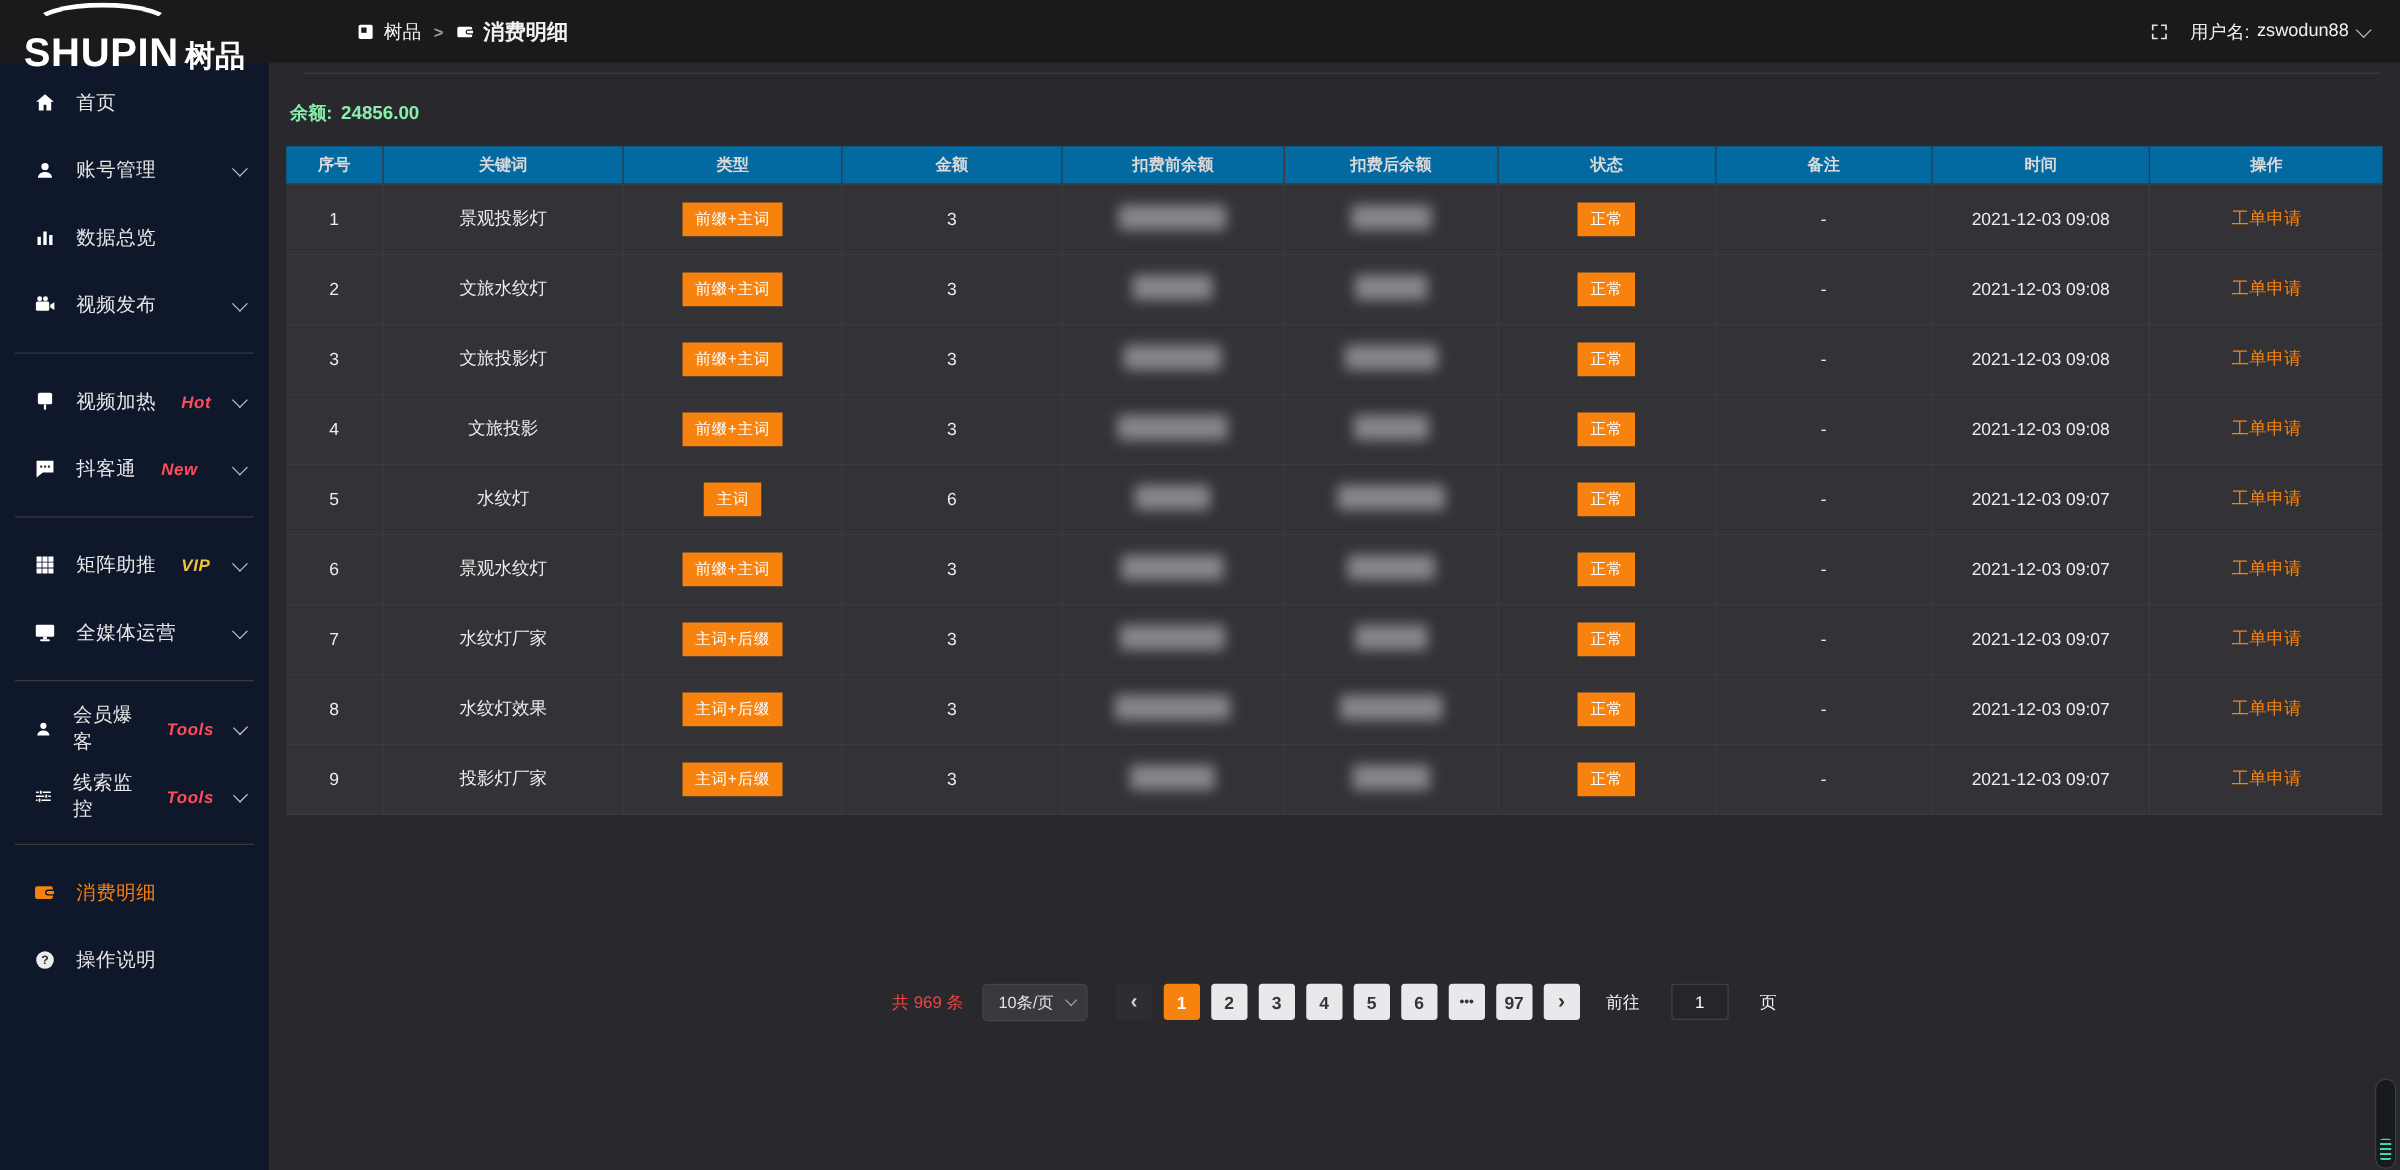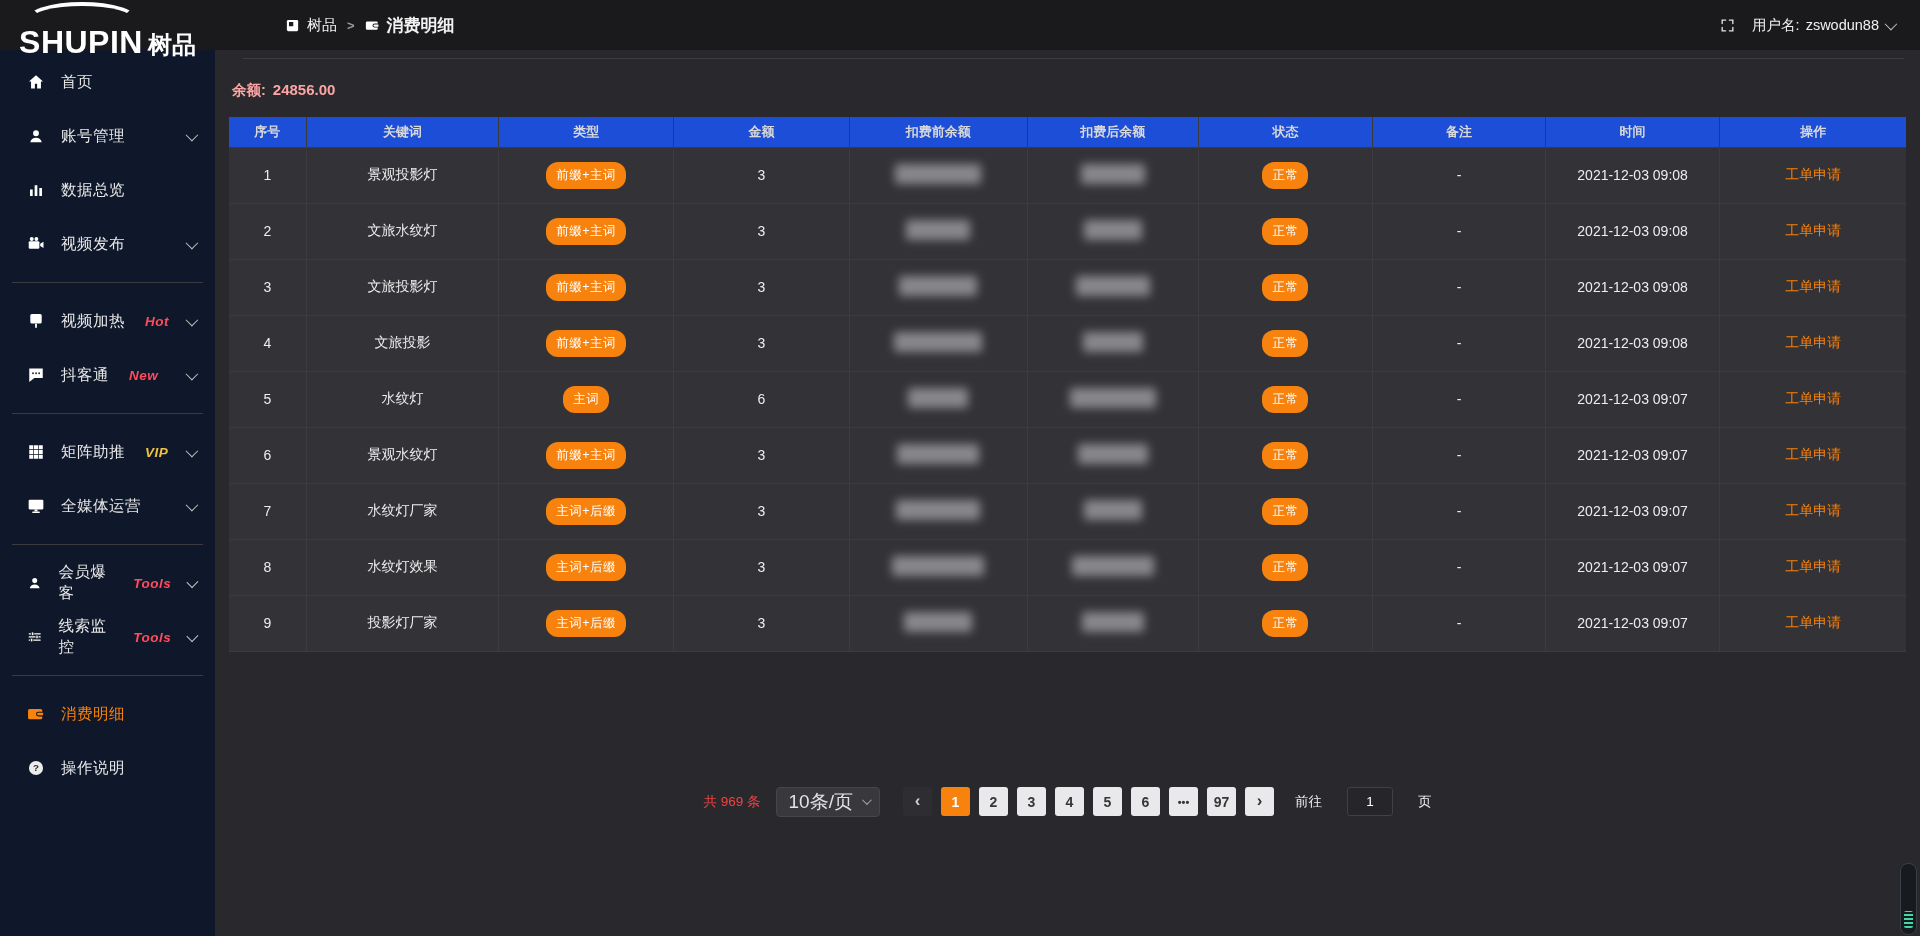--- a/index.html
+++ b/index.html
@@ -35,37 +35,37 @@
   .side-item { height:54px; display:flex; align-items:center; padding:0 20px 0 27px; gap:16px; font-size:15.5px; color:#e8e8e8; cursor:pointer; }
   .side-item .lbl { letter-spacing:.5px; }
   .side-item .side-chev { margin-left:auto; }
   .side-item.active { color:#f7820d; }
   .side-item.active .icn { color:#f7820d; }
   .side-tag { font-style:italic; font-weight:bold; font-size:13.5px; margin-left:4px; letter-spacing:.5px; }
   .side-divider { height:1px; background:#3a3a3f; margin:11px 12px; }
 
   .main { flex:1; display:flex; flex-direction:column; padding:0 14px; min-width:0; }
   .main::before { content:""; display:block; height:1px; background:#3c3c41; margin:8px 2px 0 14px; }
-  .balance { margin:22px 0 0 3px; font-size:14.5px; font-weight:bold; color:#fca5a5; }
+  .balance { margin:22px 0 0 3px; font-size:14.5px; font-weight:bold; color:#86efac; }
   .balance .val { margin-left:7px; font-size:15px; }
 
   
   table { width:100%; margin-top:17px; border-collapse:collapse; table-layout:fixed; }
-  th { height:30px; background:#1d4ed8; font-size:13px; font-weight:bold; color:#d9d9d9; border-right:1px solid #38383d; border-bottom:1px solid #3b3b40; }
+  th { height:30px; background:#0369a1; font-size:13px; font-weight:bold; color:#d9d9d9; border-right:1px solid #38383d; border-bottom:1px solid #3b3b40; }
   th:last-child { border-right:none; }
   td { height:56px; background:#323237; text-align:center; vertical-align:middle; font-size:14px; color:#ededed; border-right:1px solid #3b3b40; border-bottom:1px solid #3b3b40; }
   td:last-child { border-right:none; }
-  .badge { display:inline-block; background:#f7820d; color:#fff; font-size:12.5px; padding:5px 10px; border-radius:12px; letter-spacing:.5px; }
+  .badge { display:inline-block; background:#f7820d; color:#fff; font-size:12.5px; padding:5px 10px; border-radius:0; letter-spacing:.5px; }
   .blurbox { display:inline-block; height:20px; background:#97979b; border-radius:2px; filter:blur(5px); opacity:.85; }
   .action-link { color:#f7820d; font-size:14px; cursor:pointer; }
 
   
   .pagination { margin-top:135px; display:flex; align-items:center; justify-content:center; gap:9px; }
   .pg-total { font-size:13.5px; color:#ef4444; margin-right:6px; }
-  .pg-size { background:#38383d; border:1px solid #45454a; border-radius:4px; height:30px; padding:0 10px 0 12px; display:flex; align-items:center; gap:9px; font-size:19px; color:#e2e2e2; cursor:pointer; margin-right:14px; }
+  .pg-size { background:#38383d; border:1px solid #45454a; border-radius:4px; height:30px; padding:0 10px 0 12px; display:flex; align-items:center; gap:9px; font-size:13px; color:#e2e2e2; cursor:pointer; margin-right:14px; }
   .pg-size .chev { width:7px; height:7px; border-color:#a8a8a8; }
   .pg-btn { min-width:29px; height:29px; border:none; border-radius:3px; font-size:14px; display:flex; align-items:center; justify-content:center; cursor:pointer; font-family:inherit; padding:0 6px; }
   .pg-dark { background:#2d2d32; color:#cfcfcf; }
   .pg-light { background:#e9e9eb; color:#35353a; font-weight:bold; }
   .pg-page.active { background:#f7820d; color:#fff; }
   .pg-arrow { font-size:17px; font-weight:bold; padding-bottom:2px; }
   .pg-goto { margin-left:12px; font-size:13.5px; color:#f0f0f0; display:flex; align-items:center; gap:25px; }
   .pg-input { width:46px; height:29px; background:#26262a; border:1px solid #404045; border-radius:3px; color:#fff; font-size:13.5px; text-align:center; font-family:inherit; }
 
   

